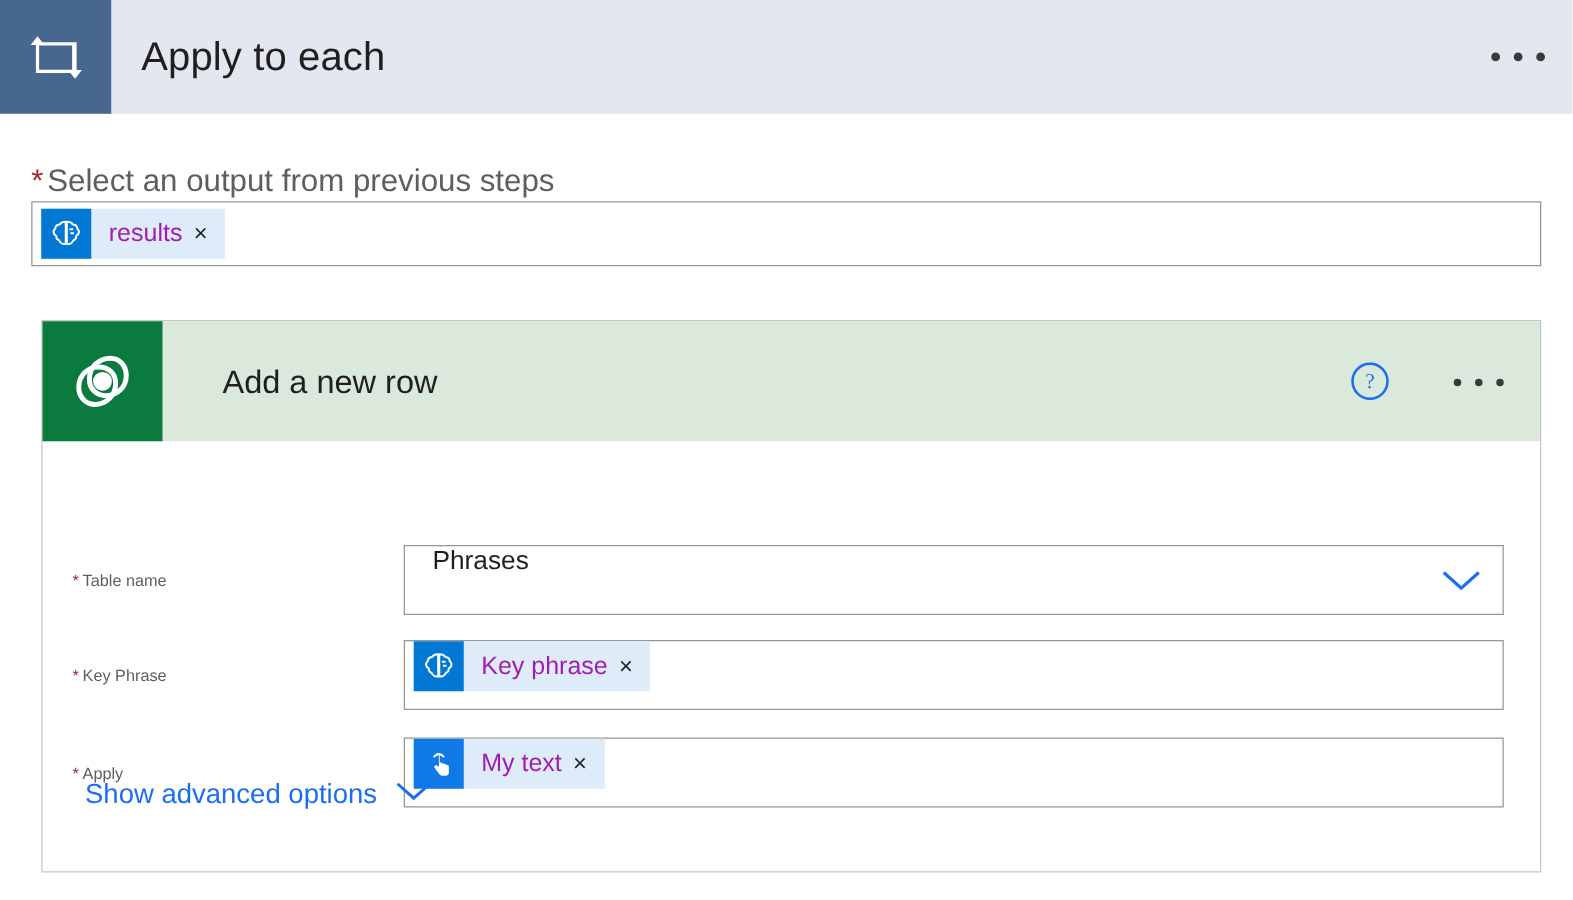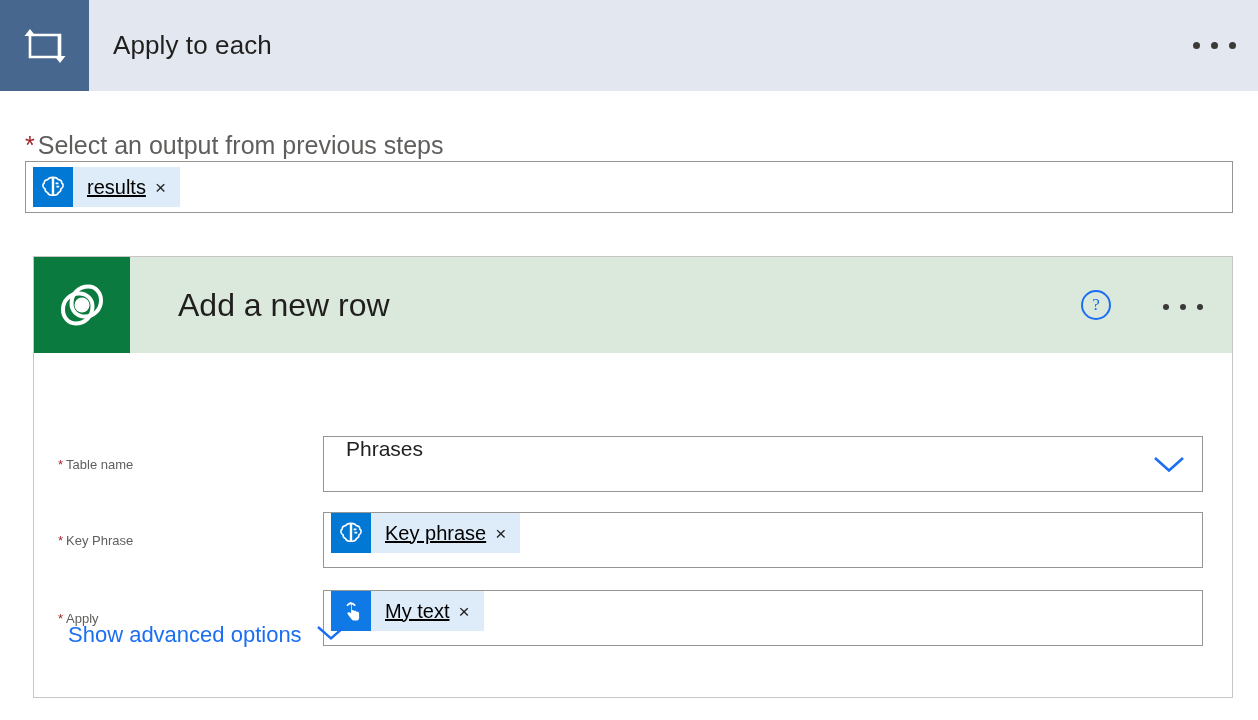--- a/index.html
+++ b/index.html
@@ -34,21 +34,21 @@
     flex: 0 0 89px;
     display: flex;
     align-items: center;
     justify-content: center;
   }
   .loop-title {
     flex: 1 1 auto;
     display: flex;
     align-items: center;
     padding-left: 24px;
-    font-size: 26px;
+    font-size: 32px;
     font-weight: 400;
     color: #201f1e;
     letter-spacing: .1px;
   }
   .loop-ellipsis {
     flex: 0 0 auto;
     display: flex;
     align-items: center;
     padding-right: 22px;
   }
@@ -110,24 +110,23 @@
     height: 40px;
     flex: 0 0 40px;
     display: flex;
     align-items: center;
     justify-content: center;
   }
   .token .tok-icon.brain { background: #0078d4; }
   .token .tok-icon.tap   { background: #0f7ae5; }
   .token .tok-label {
     font-size: 20px;
-    color: #000000;
+    color: #a21caf;
     padding: 0 9px 0 14px;
     white-space: nowrap;
-    text-decoration: underline;
   }
   .token .tok-x {
     font-size: 19px;
     color: #201f1e;
     padding-right: 14px;
     line-height: 1;
     cursor: pointer;
   }
 
   
@@ -155,21 +154,21 @@
     background: #0b7a3e;
     display: flex;
     align-items: center;
     justify-content: center;
   }
   .card-title {
     flex: 1 1 auto;
     display: flex;
     align-items: center;
     padding-left: 48px;
-    font-size: 32px;
+    font-size: 26px;
     color: #201f1e;
   }
   .card-header-actions {
     flex: 0 0 auto;
     display: flex;
     align-items: center;
     gap: 52px;
     padding-right: 29px;
   }
   .help-circle {

